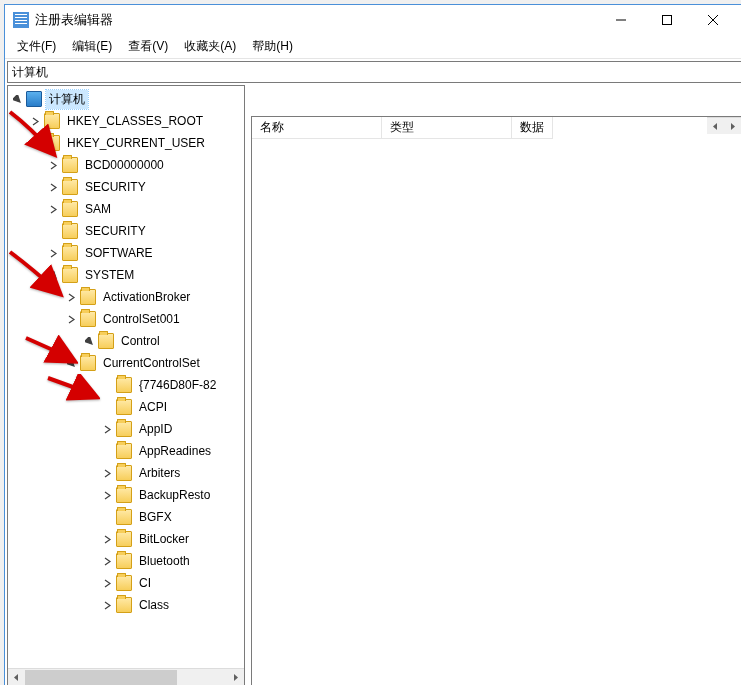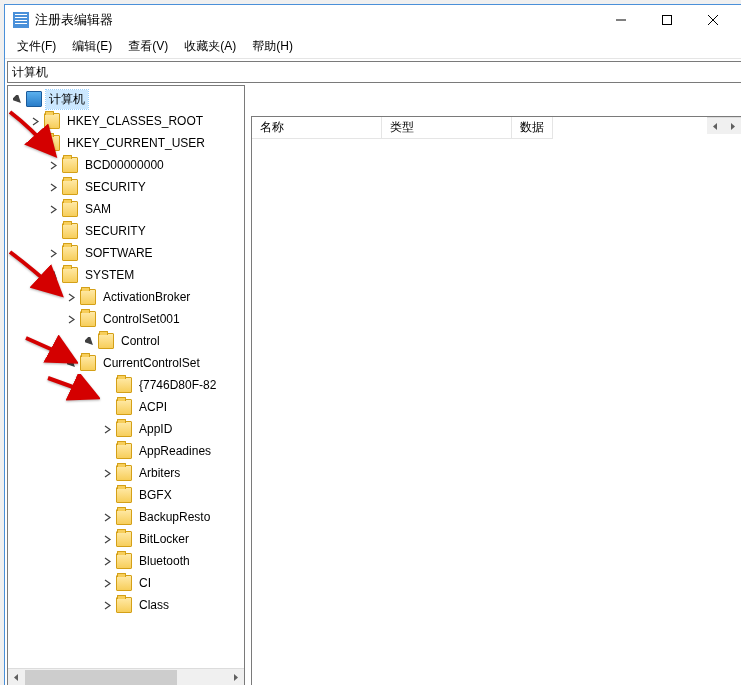--- a/index.html
+++ b/index.html
@@ -240,34 +240,34 @@
         <div class="tree-row" style="padding-left:92px">
           <span class="expander">
               <svg viewBox="0 0 9 9">
                 <path d="M2 1 L7 4.5 L2 8"></path>
               </svg>
             </span>
           <span class="node-icon folder"></span>
           <span class="label-wrap"><span>Arbiters</span></span>
         </div>
         <div class="tree-row" style="padding-left:92px">
+          <span class="expander">
+              <svg viewBox="0 0 9 9">
+                <path d="M2 1 L7 4.5 L2 8"></path>
+              </svg>
+            </span>
+          <span class="node-icon folder"></span>
+          <span class="label-wrap"><span>BackupResto</span></span>
+        </div>
+        <div class="tree-row" style="padding-left:92px">
           <span class="expander none">
               <svg viewBox="0 0 9 9"></svg>
             </span>
           <span class="node-icon folder"></span>
           <span class="label-wrap"><span>BGFX</span></span>
-        </div>
-        <div class="tree-row" style="padding-left:92px">
-          <span class="expander">
-              <svg viewBox="0 0 9 9">
-                <path d="M2 1 L7 4.5 L2 8"></path>
-              </svg>
-            </span>
-          <span class="node-icon folder"></span>
-          <span class="label-wrap"><span>BackupResto</span></span>
         </div>
         <div class="tree-row" style="padding-left:92px">
           <span class="expander">
               <svg viewBox="0 0 9 9">
                 <path d="M2 1 L7 4.5 L2 8"></path>
               </svg>
             </span>
           <span class="node-icon folder"></span>
           <span class="label-wrap"><span>BitLocker</span></span>
         </div>

